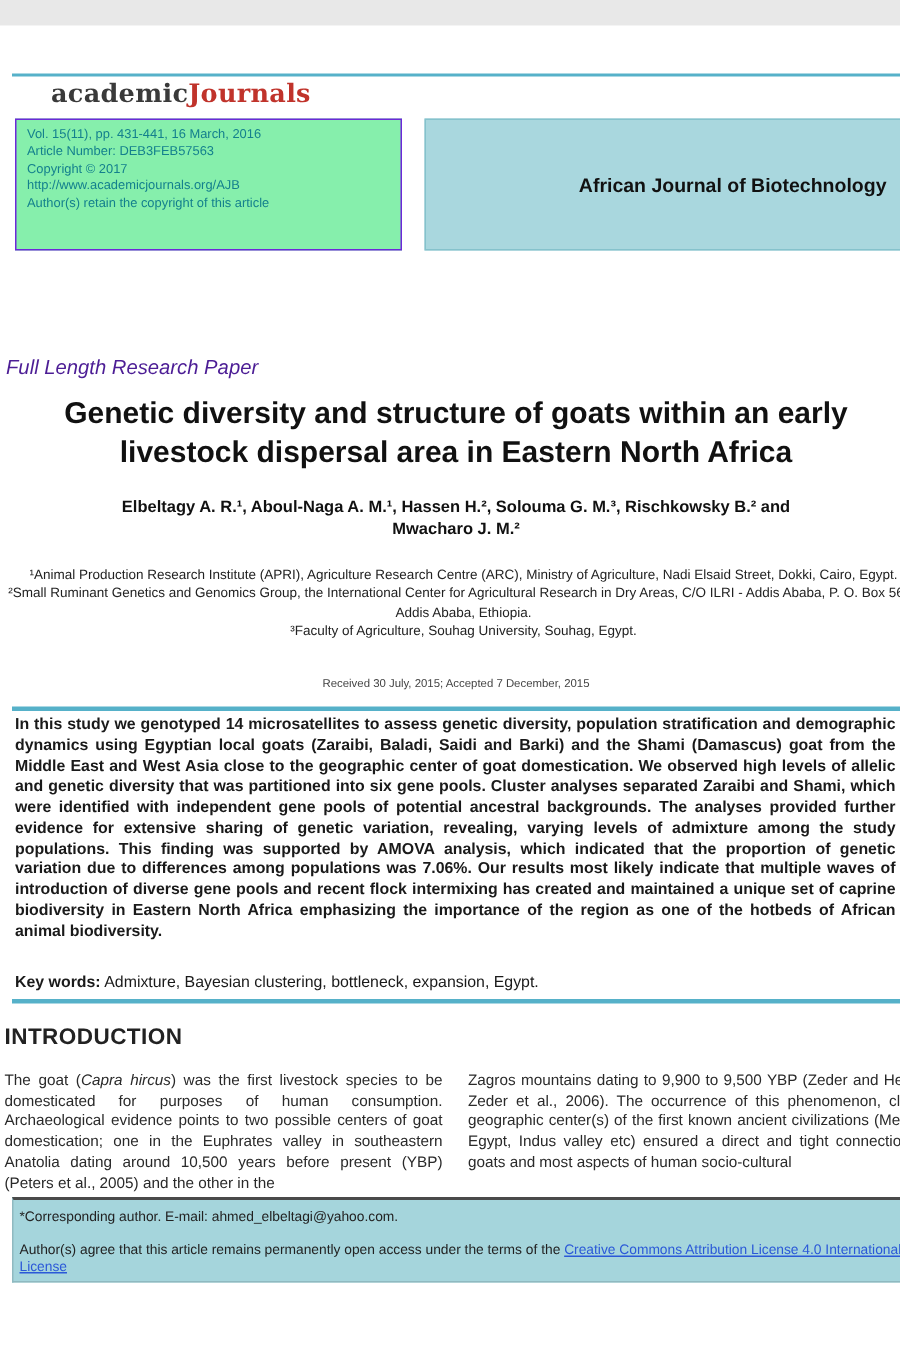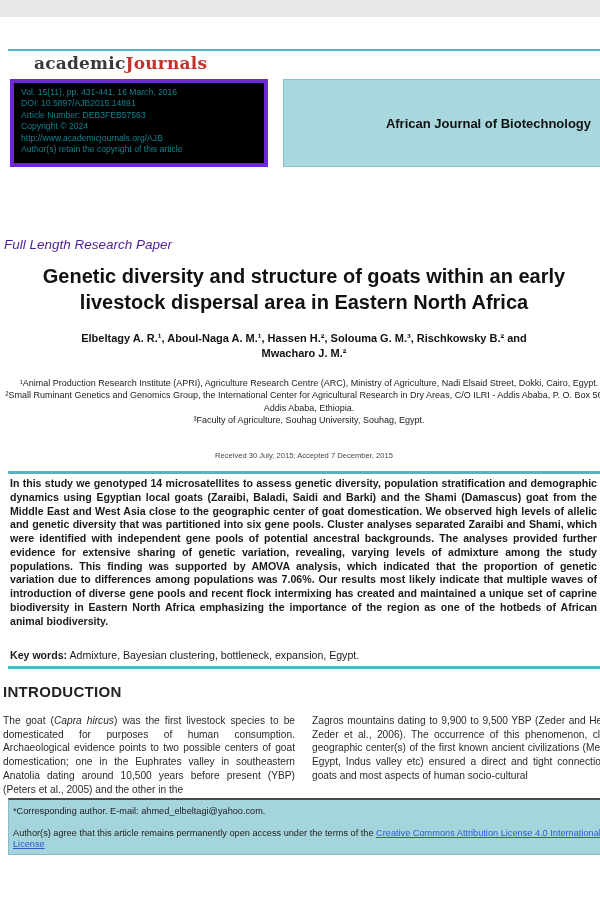--- a/index.html
+++ b/index.html
@@ -8,21 +8,21 @@
     position:relative; width:600px; height:900px; margin:17px auto;
     background:#ffffff; overflow:hidden;
     font-family:"Liberation Sans", sans-serif; color:#222;
   }
   .top-rule { position:absolute; left:8px; top:32px; width:592px; height:2px; background:#56b1c9; }
   .logo { position:absolute; left:34px; top:36px; font-family:"DejaVu Serif", serif; font-weight:bold; font-size:17px; letter-spacing:0.2px; }
   .logo .part1 { color:#3a3a3a; }
   .logo .part2 { color:#c0332b; }
   .info-box {
     position:absolute; left:10px; top:62px; width:258px; height:88px;
-    background:#000000; border:4px solid #6d28d9; padding:4px 7px 3px 7px;
+    background:#86efac; border:1px solid #6d28d9; padding:4px 7px 3px 7px;
     color:#14808d; font-size:8.6px; line-height:11.4px;
   }
   .journal-box {
     position:absolute; left:283px; top:62px; width:325px; height:88px;
     background:#a9d7de; border:1px solid #85c2cc;
     display:flex; align-items:center; justify-content:flex-end;
   }
   .journal-name { font-weight:bold; font-size:13px; color:#111; padding-right:16px; }
   .article-type { position:absolute; left:4px; top:220px; font-style:italic; font-size:13.5px; color:#4c1d95; }
   .title { position:absolute; left:2px; top:246px; width:604px; text-align:center; font-weight:bold; font-size:20px; line-height:26px; color:#111; }
@@ -55,23 +55,22 @@
 <div class="page">
 
   <div class="top-rule"></div>
 
   <div class="logo">
     <span class="part1">academic</span><span class="part2">Journals</span>
   </div>
 
   <div class="info-box">
     <div>Vol. 15(11), pp. 431-441, 16 March, 2016</div>
-    <div>DOI: 10.5897/AJB2015.14891</div>
     <div>Article Number: DEB3FEB57563</div>
-    <div>Copyright © 2024</div>
+    <div>Copyright © 2017</div>
     <div>http://www.academicjournals.org/AJB</div>
     <div>Author(s) retain the copyright of this article</div>
   </div>
 
   <div class="journal-box">
     <span class="journal-name">African Journal of Biotechnology</span>
   </div>
 
   <div class="article-type">Full Length Research Paper</div>
 

